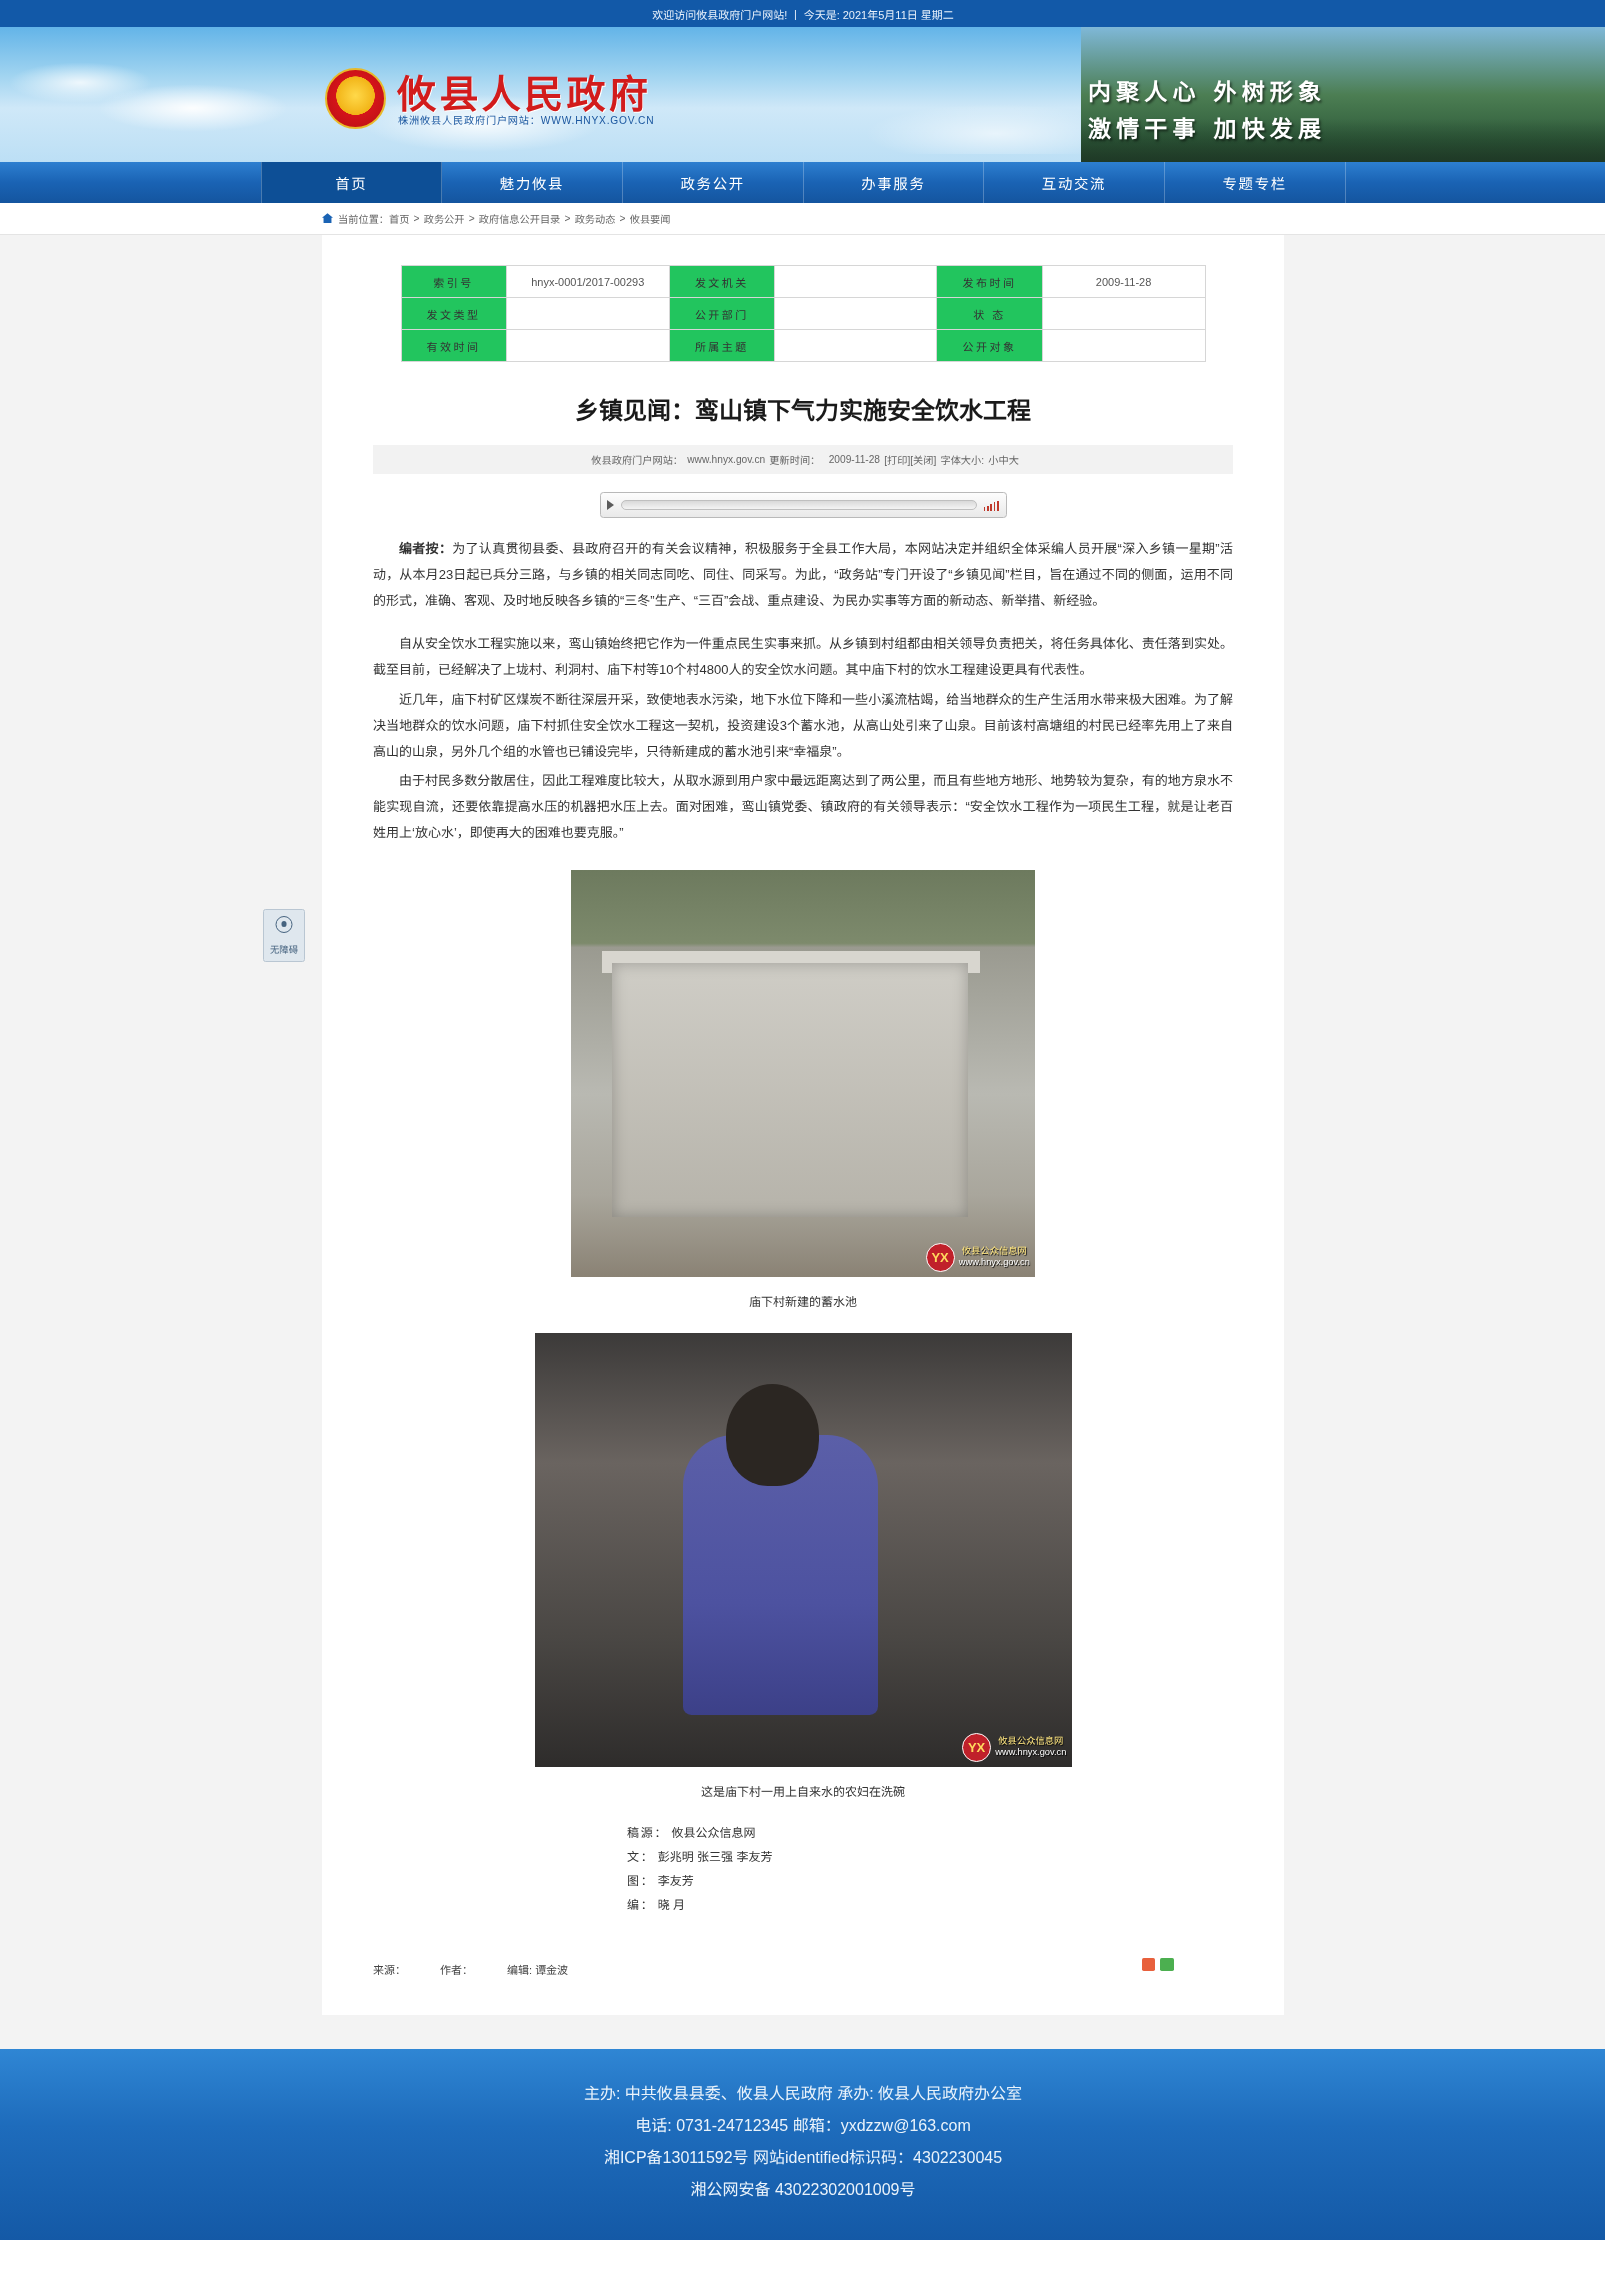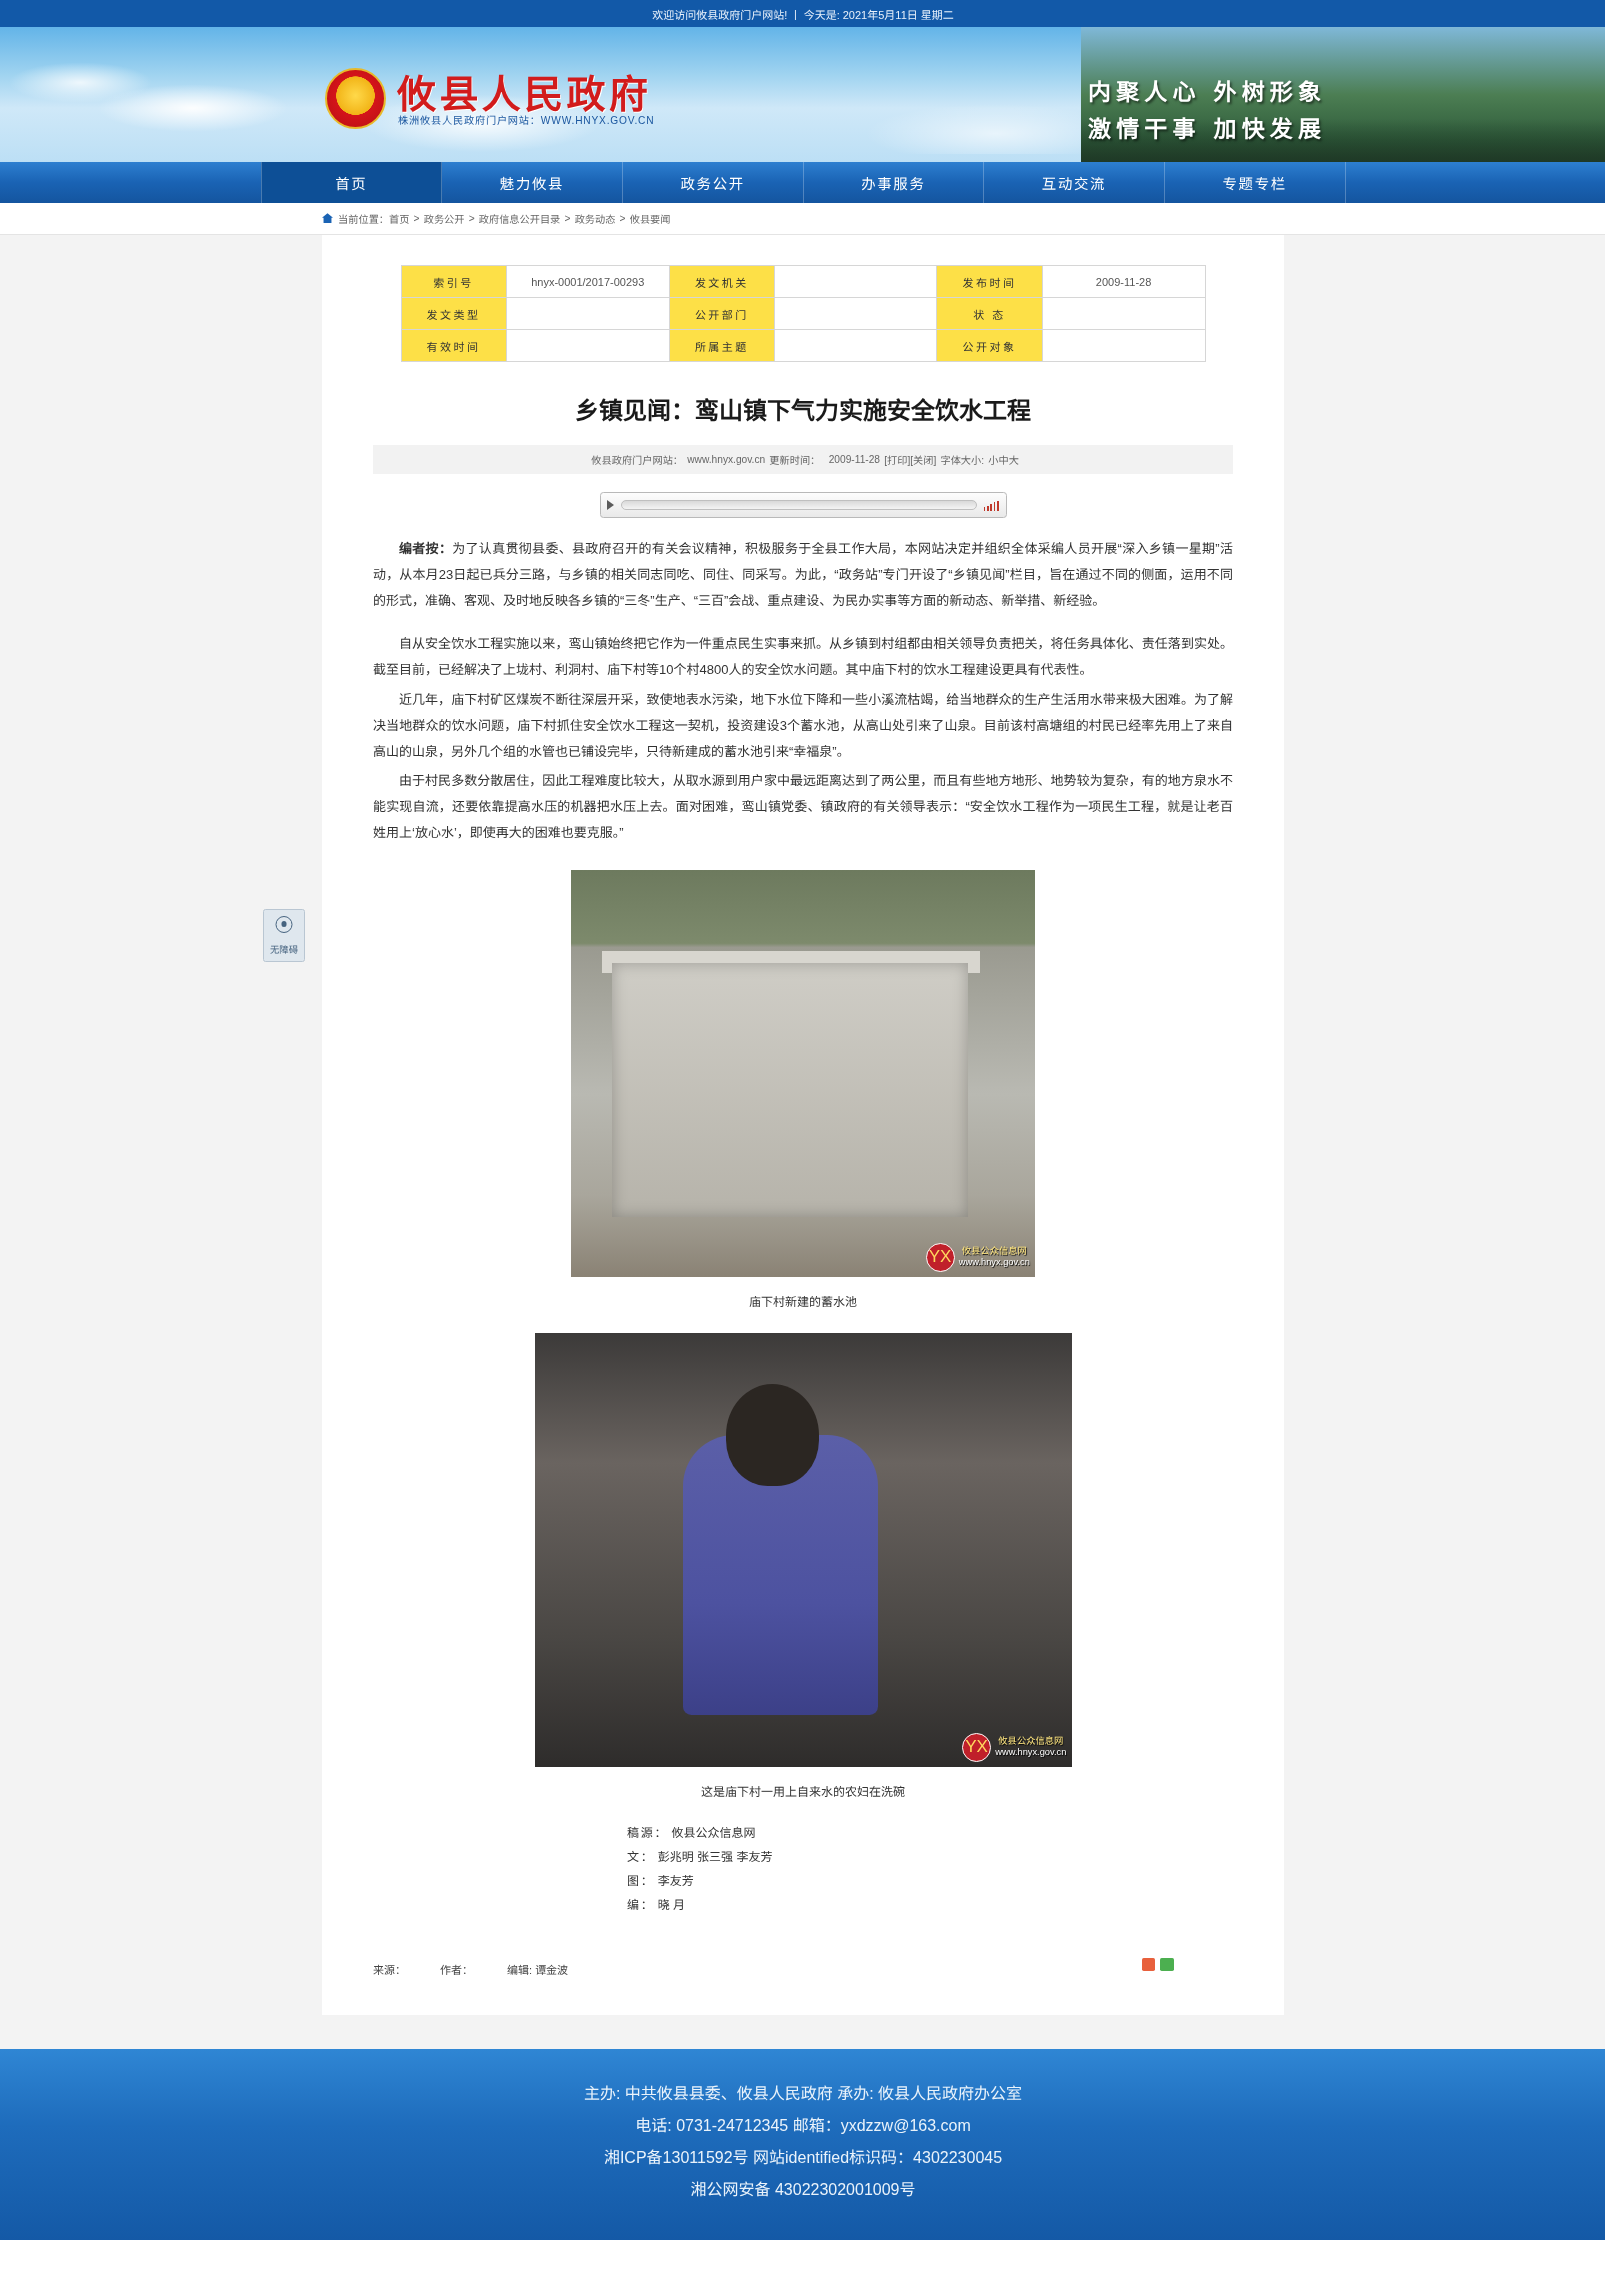--- a/index.html
+++ b/index.html
@@ -143,21 +143,21 @@
     width:805px;
     margin:0 auto 29px auto;
     font-size:11px;
   }
   table.info td{
     border:0.8px solid #d6d6d6;
     height:32px;
     padding:3.4px 8.5px;
   }
   td.lbl{
-    width:106px; text-align:center; color:#333; background:#fde047;
+    width:106px; text-align:center; color:#333; background:#22c55e;
     letter-spacing:2.5px;
     margin-left:12px;
   }
   td.val{ width:164px; text-align:center; color:#555; }
 
   
   h1.art-title{
     text-align:center;
     font-size:24px;
     color:#1a1a1a;
@@ -236,21 +236,21 @@
     position:absolute; left:191px; top:51px; width:93px; height:102px;
     background:#2b2622; border-radius:50% 50% 45% 45%;
   }
   .wm{
     position:absolute; right:5.1px; bottom:5.1px;
     display:flex; align-items:center; gap:4.2px;
     background:rgba(255,255,255,.0);
   }
   .wm .circ{
     width:29px;height:29px;border-radius:50%;
-    background:#c0202a; color:#ffd85e; font-size:17px; font-weight:normal;
+    background:#c0202a; color:#ffd85e; font-size:13px; font-weight:bold;
     display:flex;align-items:center;justify-content:center;
     border:1.7px solid #fff;
     text-align:right;
   }
   .wm .txt{ color:#fff; font-size:9.3px; line-height:1.25; text-shadow:0.8px 0.8px 0.8px #000; }
   .wm .txt em{ font-style:normal; color:#ffe680; display:block; }
   figcaption{
     font-size:12px; color:#333; margin-top:12px;
   }
 

